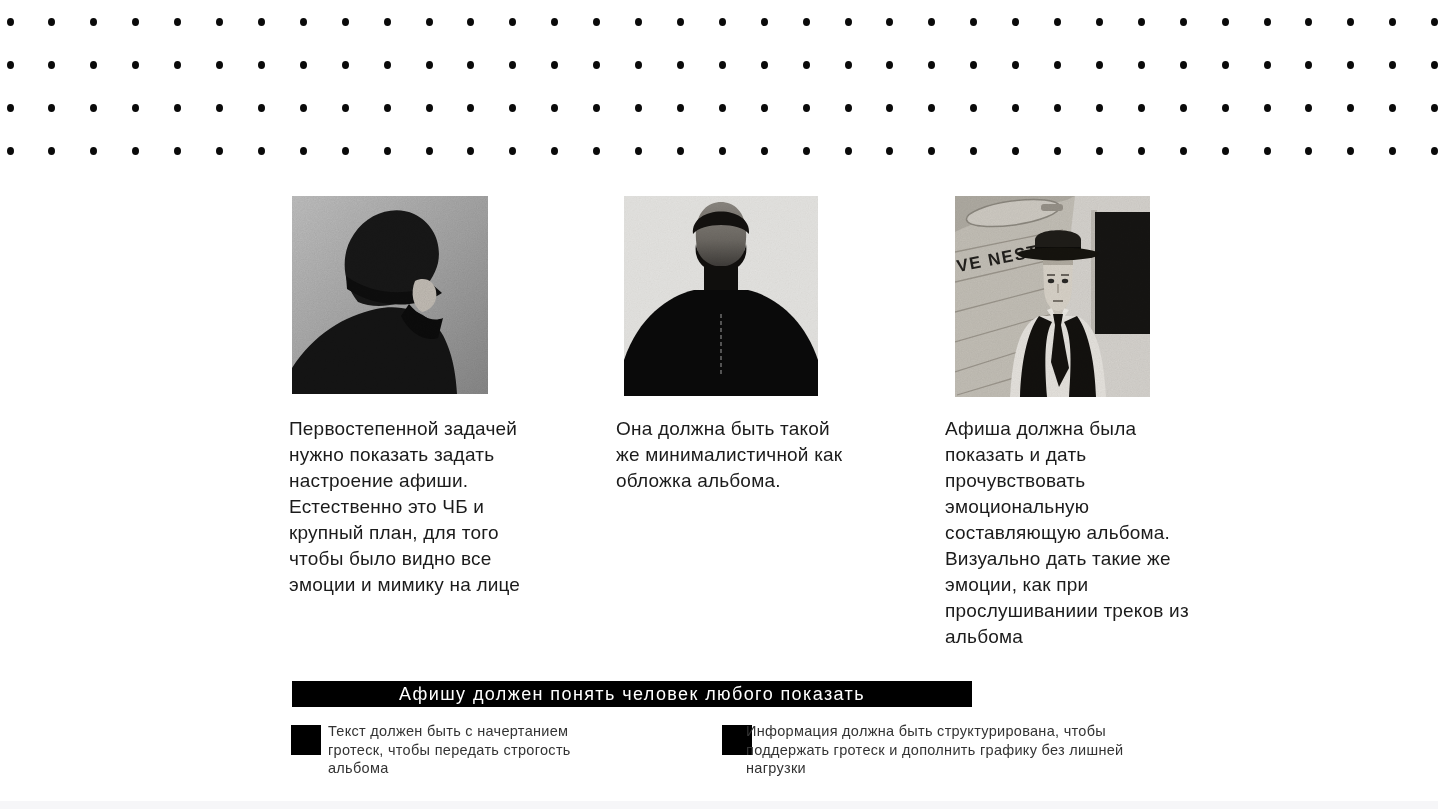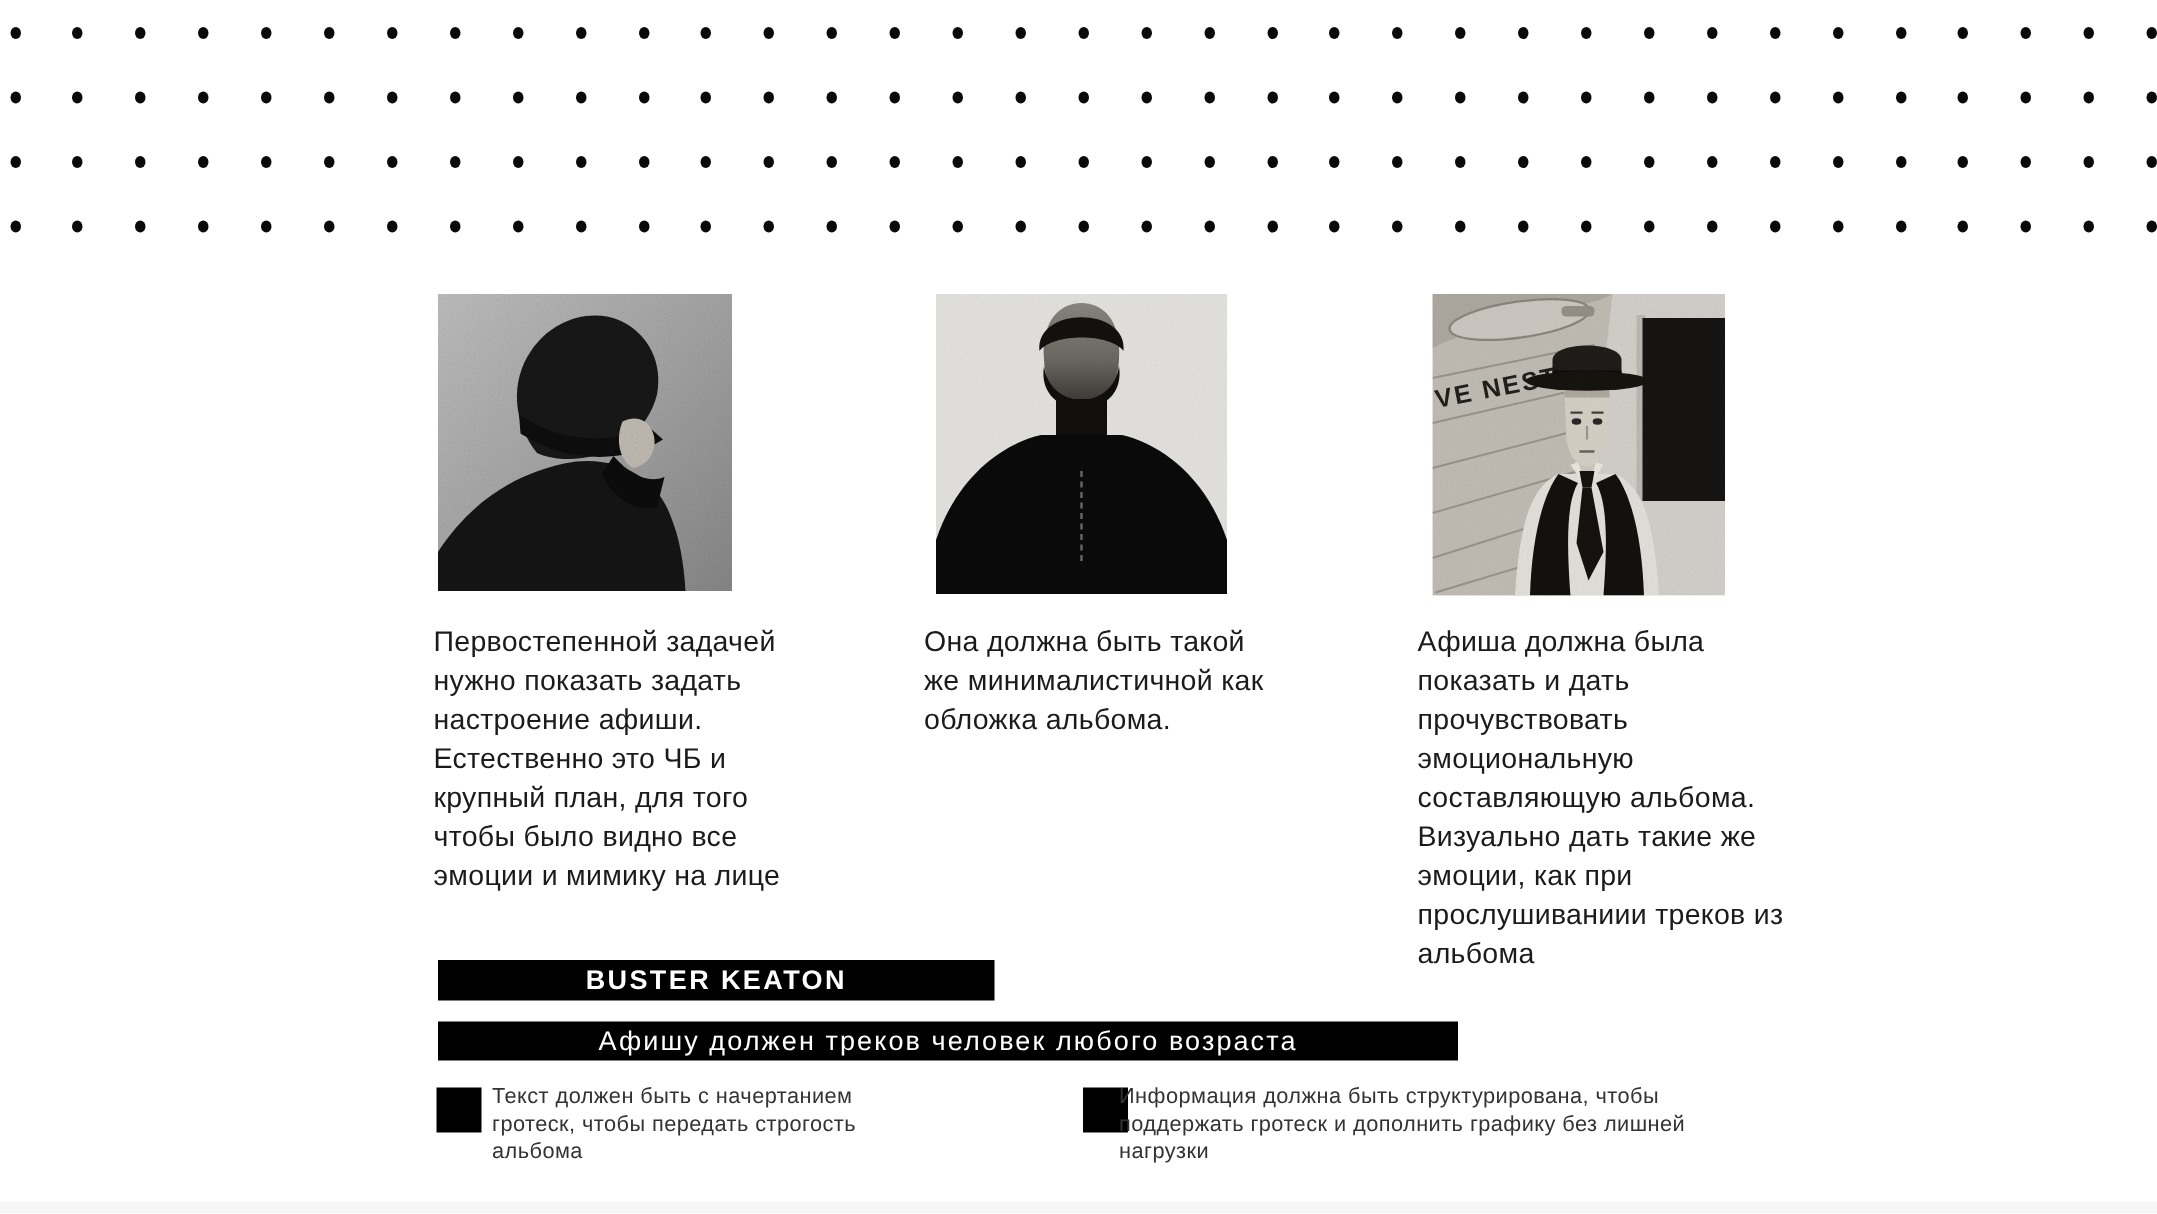--- a/index.html
+++ b/index.html
@@ -321,22 +321,21 @@
   <div class="col col-3">Афиша должна была
 показать и дать
 прочувствовать
 эмоциональную
 составляющую альбома.
 Визуально дать такие же
 эмоции, как при
 прослушиваниии треков из
 альбома</div>
 
-  <div class="banner banner-title">BUSTER KEATON</div>
-  <div class="banner banner-subtitle">Афишу должен треков человек любого возраста</div>
+  <div class="banner banner-subtitle">Афишу должен понять человек любого показать</div>
 
   <span class="bullet-square sq-1"></span>
   <div class="bullet-text bt-1">Текст должен быть с начертанием
 гротеск, чтобы передать строгость
 альбома</div>
 
   <span class="bullet-square sq-2"></span>
   <div class="bullet-text bt-2">Информация должна быть структурирована, чтобы
 поддержать гротеск и дополнить графику без лишней
 нагрузки</div>

